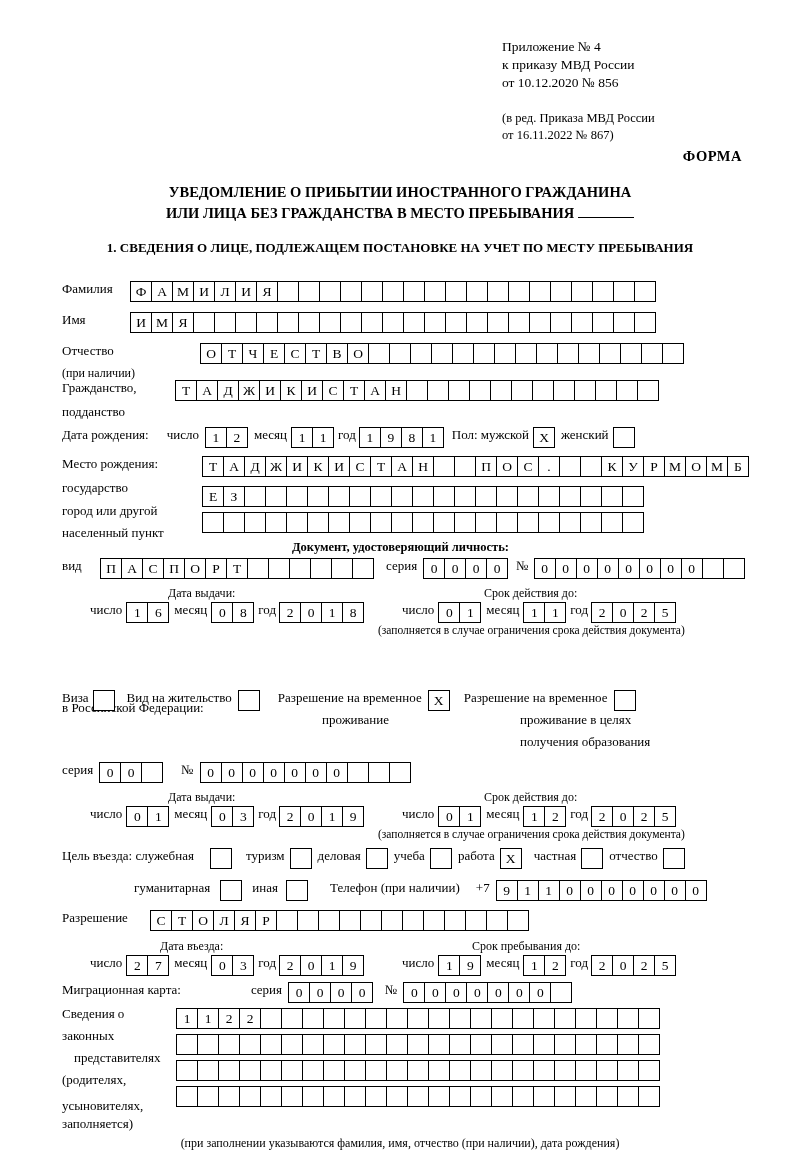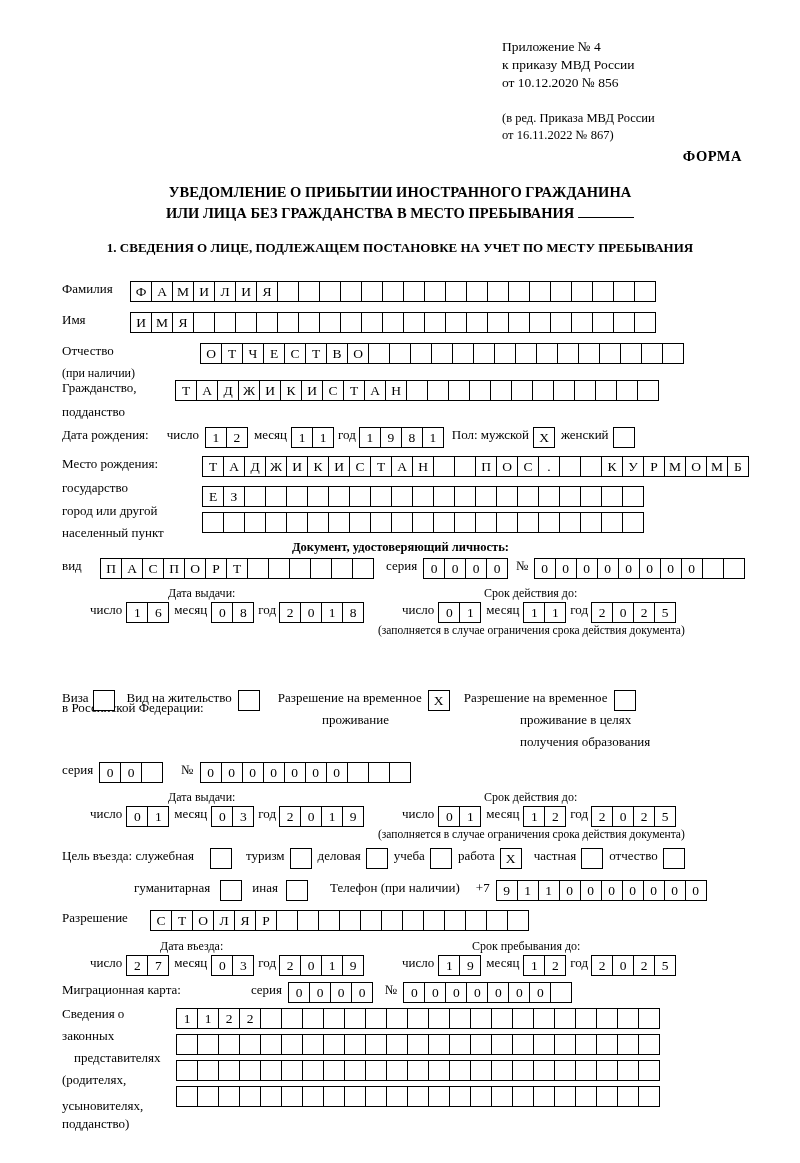--- a/index.html
+++ b/index.html
@@ -639,21 +639,21 @@
         <span class="bx">0</span>
         <span class="bx"></span>
       </span>
   </div>
 
   <div class="cap" style="top:1006px; left:62px; font-size:13px;">Сведения о</div>
   <div class="cap" style="top:1028px; left:62px; font-size:13px;">законных</div>
   <div class="cap" style="top:1050px; left:62px; font-size:13px;margin-left:12px;">представителях</div>
   <div class="cap" style="top:1072px; left:62px; font-size:13px;">(родителях,</div>
   <div class="cap" style="top:1098px; left:62px; font-size:13px;">усыновителях,</div>
-  <div class="cap" style="top:1116px; left:62px; font-size:13px;">подданство)</div>
+  <div class="cap" style="top:1116px; left:62px; font-size:13px;">заполняется)</div>
 
   <div class="row" style="top:1008px; left:176px;">
     <span class="boxes" id="lr1-boxes">
         <span class="bx">1</span>
         <span class="bx">1</span>
         <span class="bx">2</span>
         <span class="bx">2</span>
         <span class="bx"></span>
         <span class="bx"></span>
         <span class="bx"></span>
@@ -750,14 +750,15 @@
         <span class="bx"></span>
         <span class="bx"></span>
         <span class="bx"></span>
         <span class="bx"></span>
         <span class="bx"></span>
         <span class="bx"></span>
         <span class="bx"></span>
       </span>
   </div>
 
+  <div class="cap" style="top:1136px; left:0; width:800px; text-align:center; font-size:12px;">(при заполнении указываются фамилия, имя, отчество (при наличии), дата рождения)</div>
 
 </div>
 
 </body></html>

